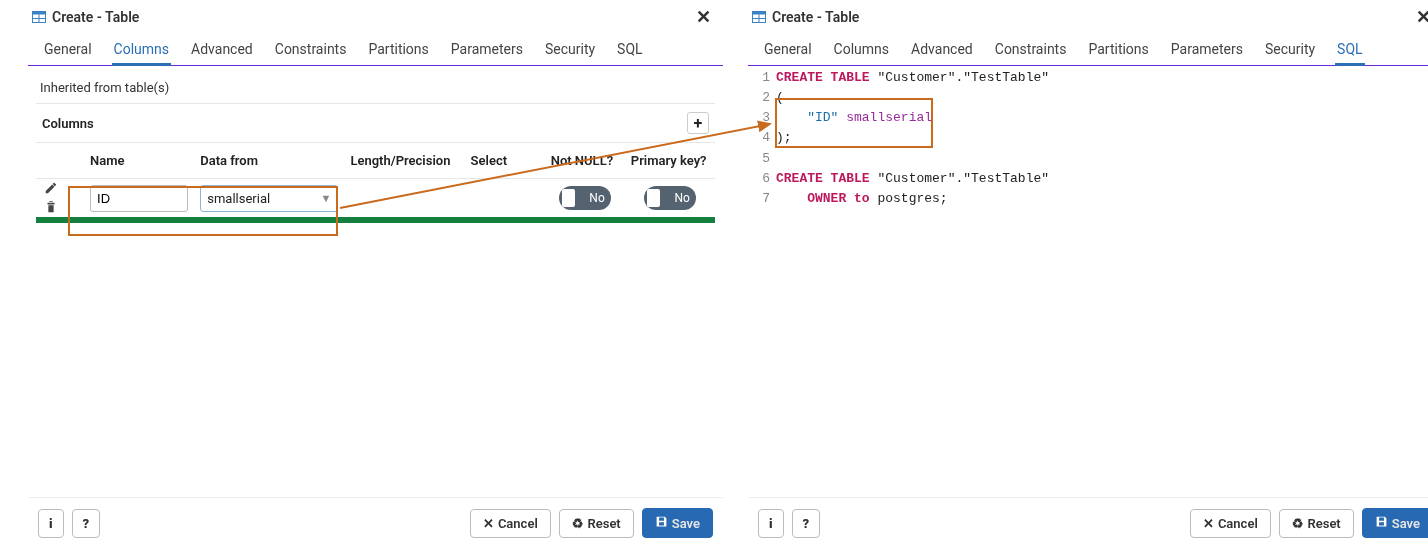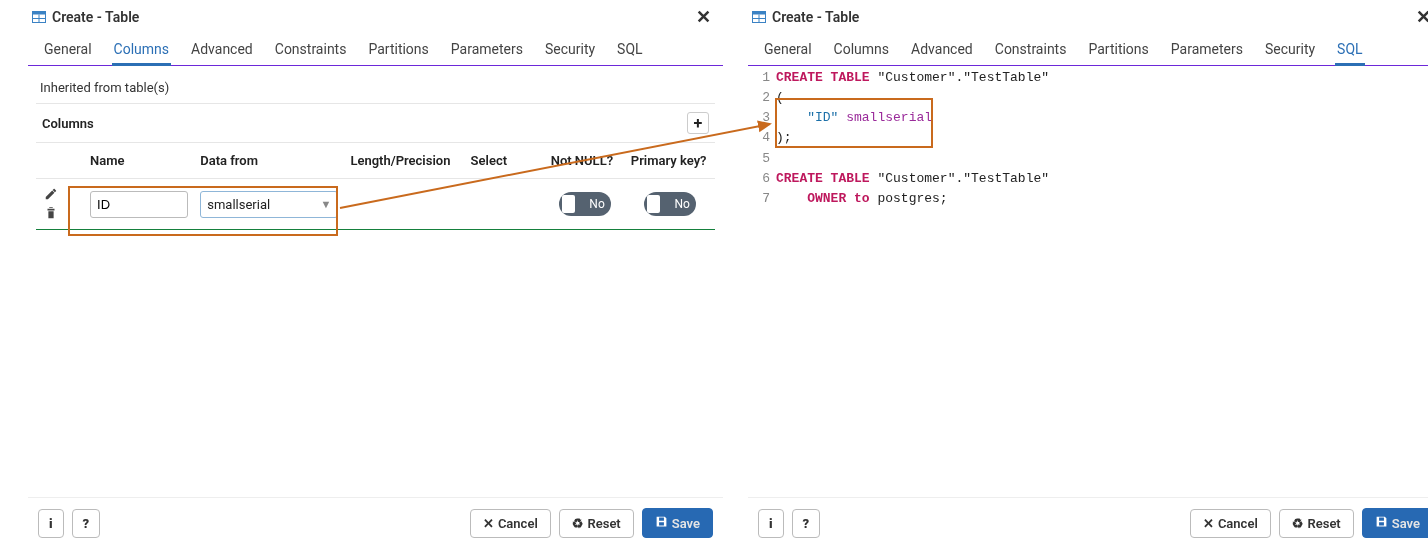--- a/index.html
+++ b/index.html
@@ -119,22 +119,22 @@
     border-collapse: collapse;
   }
   table.cols th {
     text-align: left;
     font-weight: 600;
     padding: 10px 6px;
     border-bottom: 1px solid #e6e6e6;
     font-size: 13px;
   }
   table.cols td {
-    padding: 6px 6px;
-    border-bottom: 1px solid #15803d;
+    padding: 0 6px;
+    border-bottom: 6px solid #15803d;
     vertical-align: middle;
   }
   .col-actions { width: 48px; }
   .col-name { width: 110px; }
   .col-type { width: 150px; }
   .col-len { width: 120px; }
   .col-scale { width: 80px; }
   .col-null { width: 80px; text-align:center;}
   .col-pk { width: 90px; text-align:center;}
 

